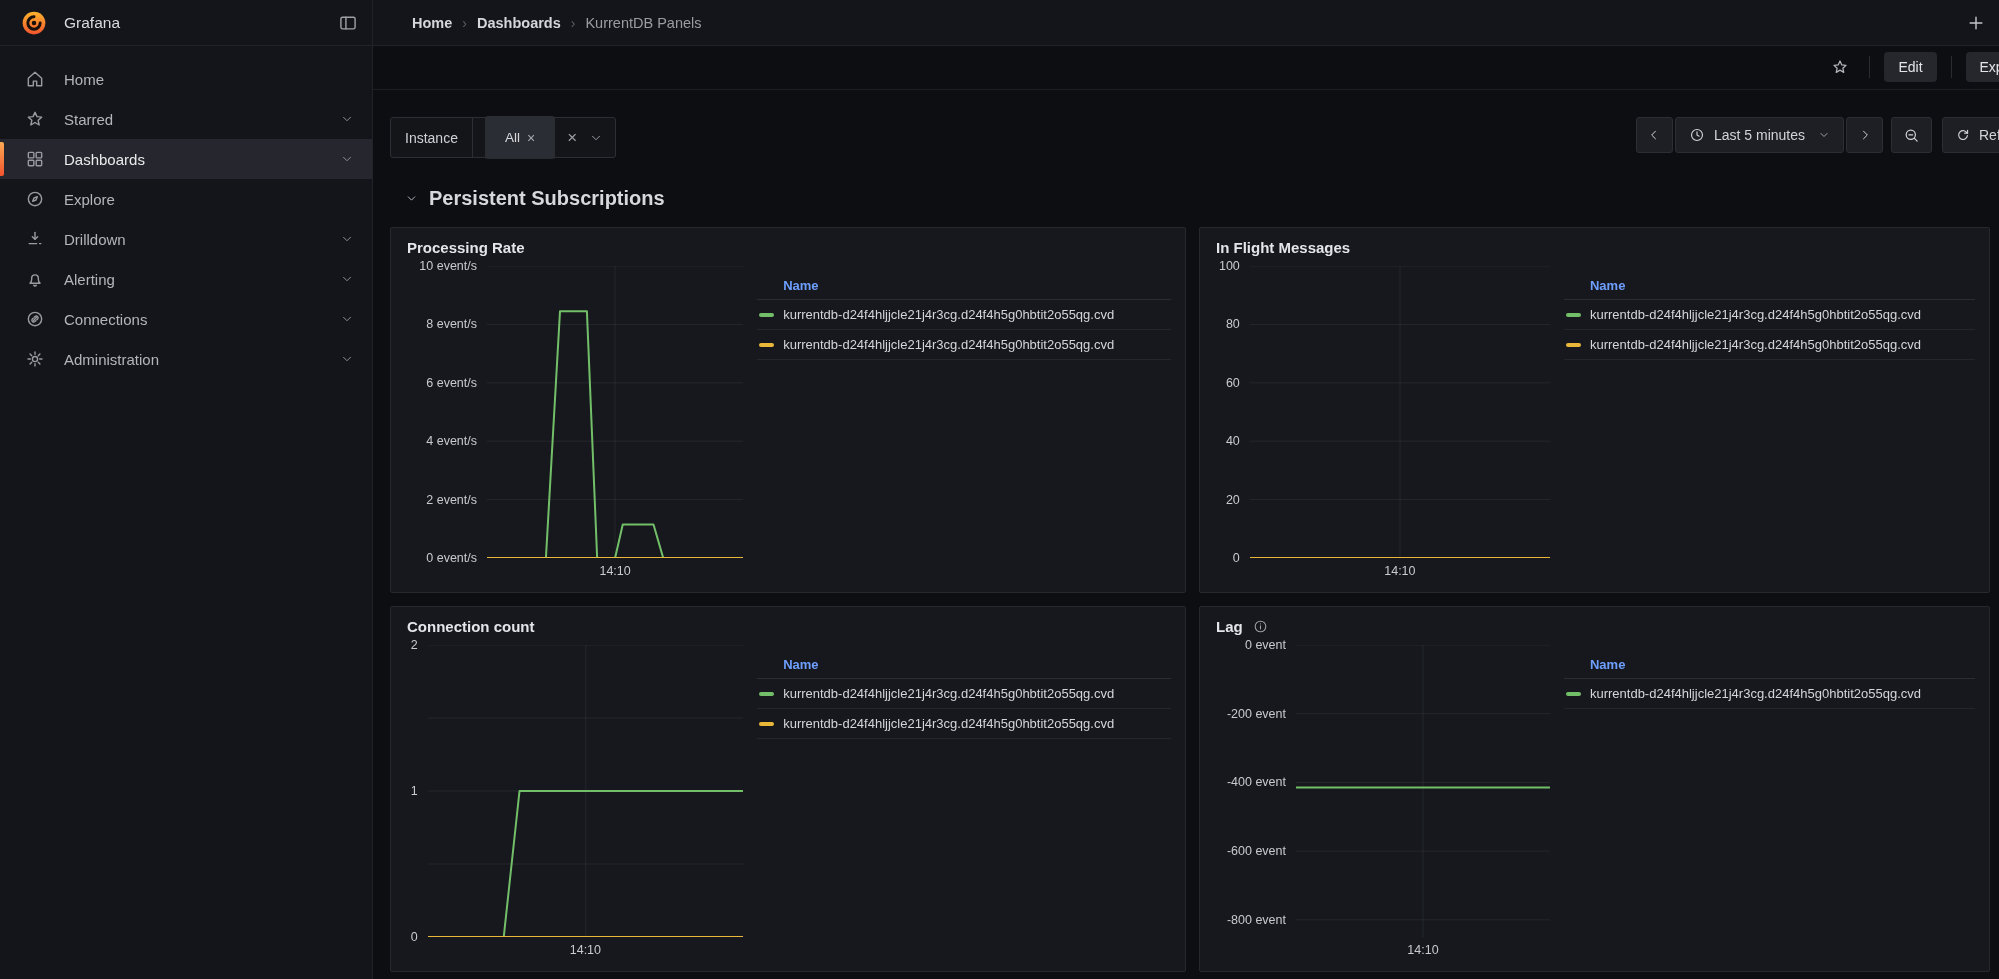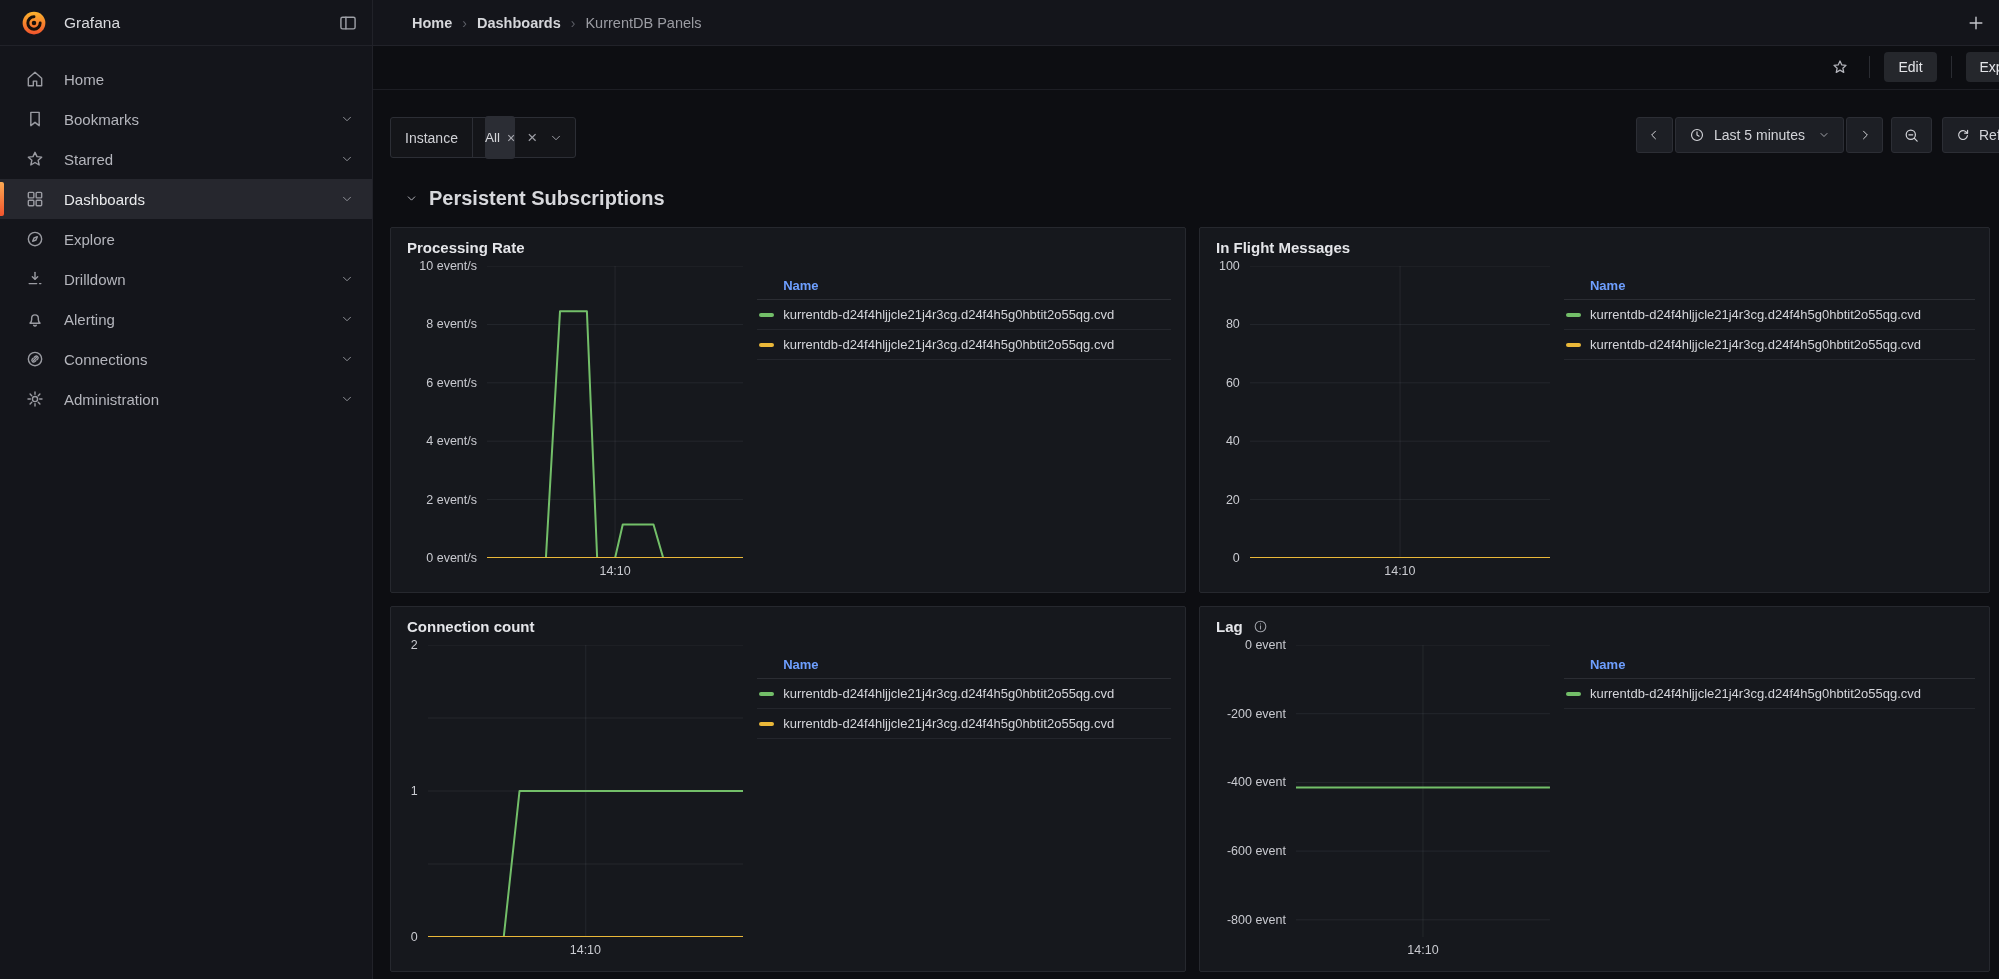--- a/index.html
+++ b/index.html
@@ -39,21 +39,21 @@
   .iconbtn{width:30px;height:30px;display:flex;align-items:center;justify-content:center;color:#b3b4bb;cursor:pointer;}
   .iconbtn .ic{width:18px;height:18px;}
   .vdiv{width:1px;height:22px;background:#2a2c32;margin:0 14px;}
   .btn{height:30px;display:flex;align-items:center;background:#25272c;border-radius:4px;padding:0 14px;font-size:14px;font-weight:400;color:#e3e4e8;cursor:pointer;white-space:nowrap;}
   .btn.export{margin-right:-35px;}
 
   .toolbar{margin-top:27px;padding:0 9px 0 17px;display:flex;justify-content:space-between;align-items:flex-start;}
   .filterbox{display:inline-flex;height:41px;box-sizing:border-box;border:1px solid #2c2e35;border-radius:3px;background:#141519;}
   .filter-label{display:flex;align-items:center;padding:0 14px;font-size:14px;color:#d0d1d6;border-right:1px solid #2c2e35;}
   .filter-value{display:flex;align-items:center;padding:0 12px;gap:12px;}
-  .chip{display:flex;align-items:center;height:43px;background:#2b2d34;border-radius:3px;padding:0 0;gap:7px;font-size:13.5px;color:#d6d7db;cursor:pointer;}
+  .chip{display:flex;align-items:center;height:43px;background:#2b2d34;border-radius:3px;padding:0 20px;gap:7px;font-size:13.5px;color:#d6d7db;cursor:pointer;}
   .chip .x{color:#a9aab0;font-size:14px;}
   .clear-x{color:#9d9ea5;font-size:17px;cursor:pointer;line-height:1;}
   .filter-chev{width:14px;height:14px;color:#9d9ea5;cursor:pointer;}
 
   .timebar{display:flex;align-items:center;gap:2px;}
   .tb-btn{height:36px;box-sizing:border-box;background:#1d1f25;border:1px solid #2c2e35;border-radius:3px;color:#d3d4d9;display:flex;align-items:center;justify-content:center;cursor:pointer;}
   .tb-nav{width:37px;}
   .tb-nav .ic{width:14px;height:14px;}
   .tb-picker{padding:0 13px;gap:9px;font-size:14px;font-weight:500;}
   .tb-picker .ic{width:16px;height:16px;}
@@ -135,33 +135,20 @@
         <span class="ic side-ic">
           <svg viewBox="0 0 24 24" fill="none" stroke="currentColor" stroke-width="1.7" stroke-linecap="round" stroke-linejoin="round">
             <path d="M4 11 L12 4 L20 11 V20 H14 V14.5 H10 V20 H4 Z"></path>
           </svg>
         </span>
         <span class="side-label">Home</span>
       </div>
       <div class="side-item">
         <span class="ic side-ic">
           <svg viewBox="0 0 24 24" fill="none" stroke="currentColor" stroke-width="1.7" stroke-linecap="round" stroke-linejoin="round">
-            <path d="M7 4 H17 V20 L12 16 L7 20 Z"></path>
-          </svg>
-        </span>
-        <span class="side-label">Bookmarks</span>
-        <span class="ic chev">
-          <svg viewBox="0 0 24 24" fill="none" stroke="currentColor" stroke-width="1.7" stroke-linecap="round" stroke-linejoin="round">
-            <path d="M6 9l6 6 6-6"></path>
-          </svg>
-        </span>
-      </div>
-      <div class="side-item">
-        <span class="ic side-ic">
-          <svg viewBox="0 0 24 24" fill="none" stroke="currentColor" stroke-width="1.7" stroke-linecap="round" stroke-linejoin="round">
             <path d="M12 4 L14.4 9.2 L20 9.8 L15.8 13.6 L17 19.2 L12 16.2 L7 19.2 L8.2 13.6 L4 9.8 L9.6 9.2 Z"></path>
           </svg>
         </span>
         <span class="side-label">Starred</span>
         <span class="ic chev">
           <svg viewBox="0 0 24 24" fill="none" stroke="currentColor" stroke-width="1.7" stroke-linecap="round" stroke-linejoin="round">
             <path d="M6 9l6 6 6-6"></path>
           </svg>
         </span>
       </div>

